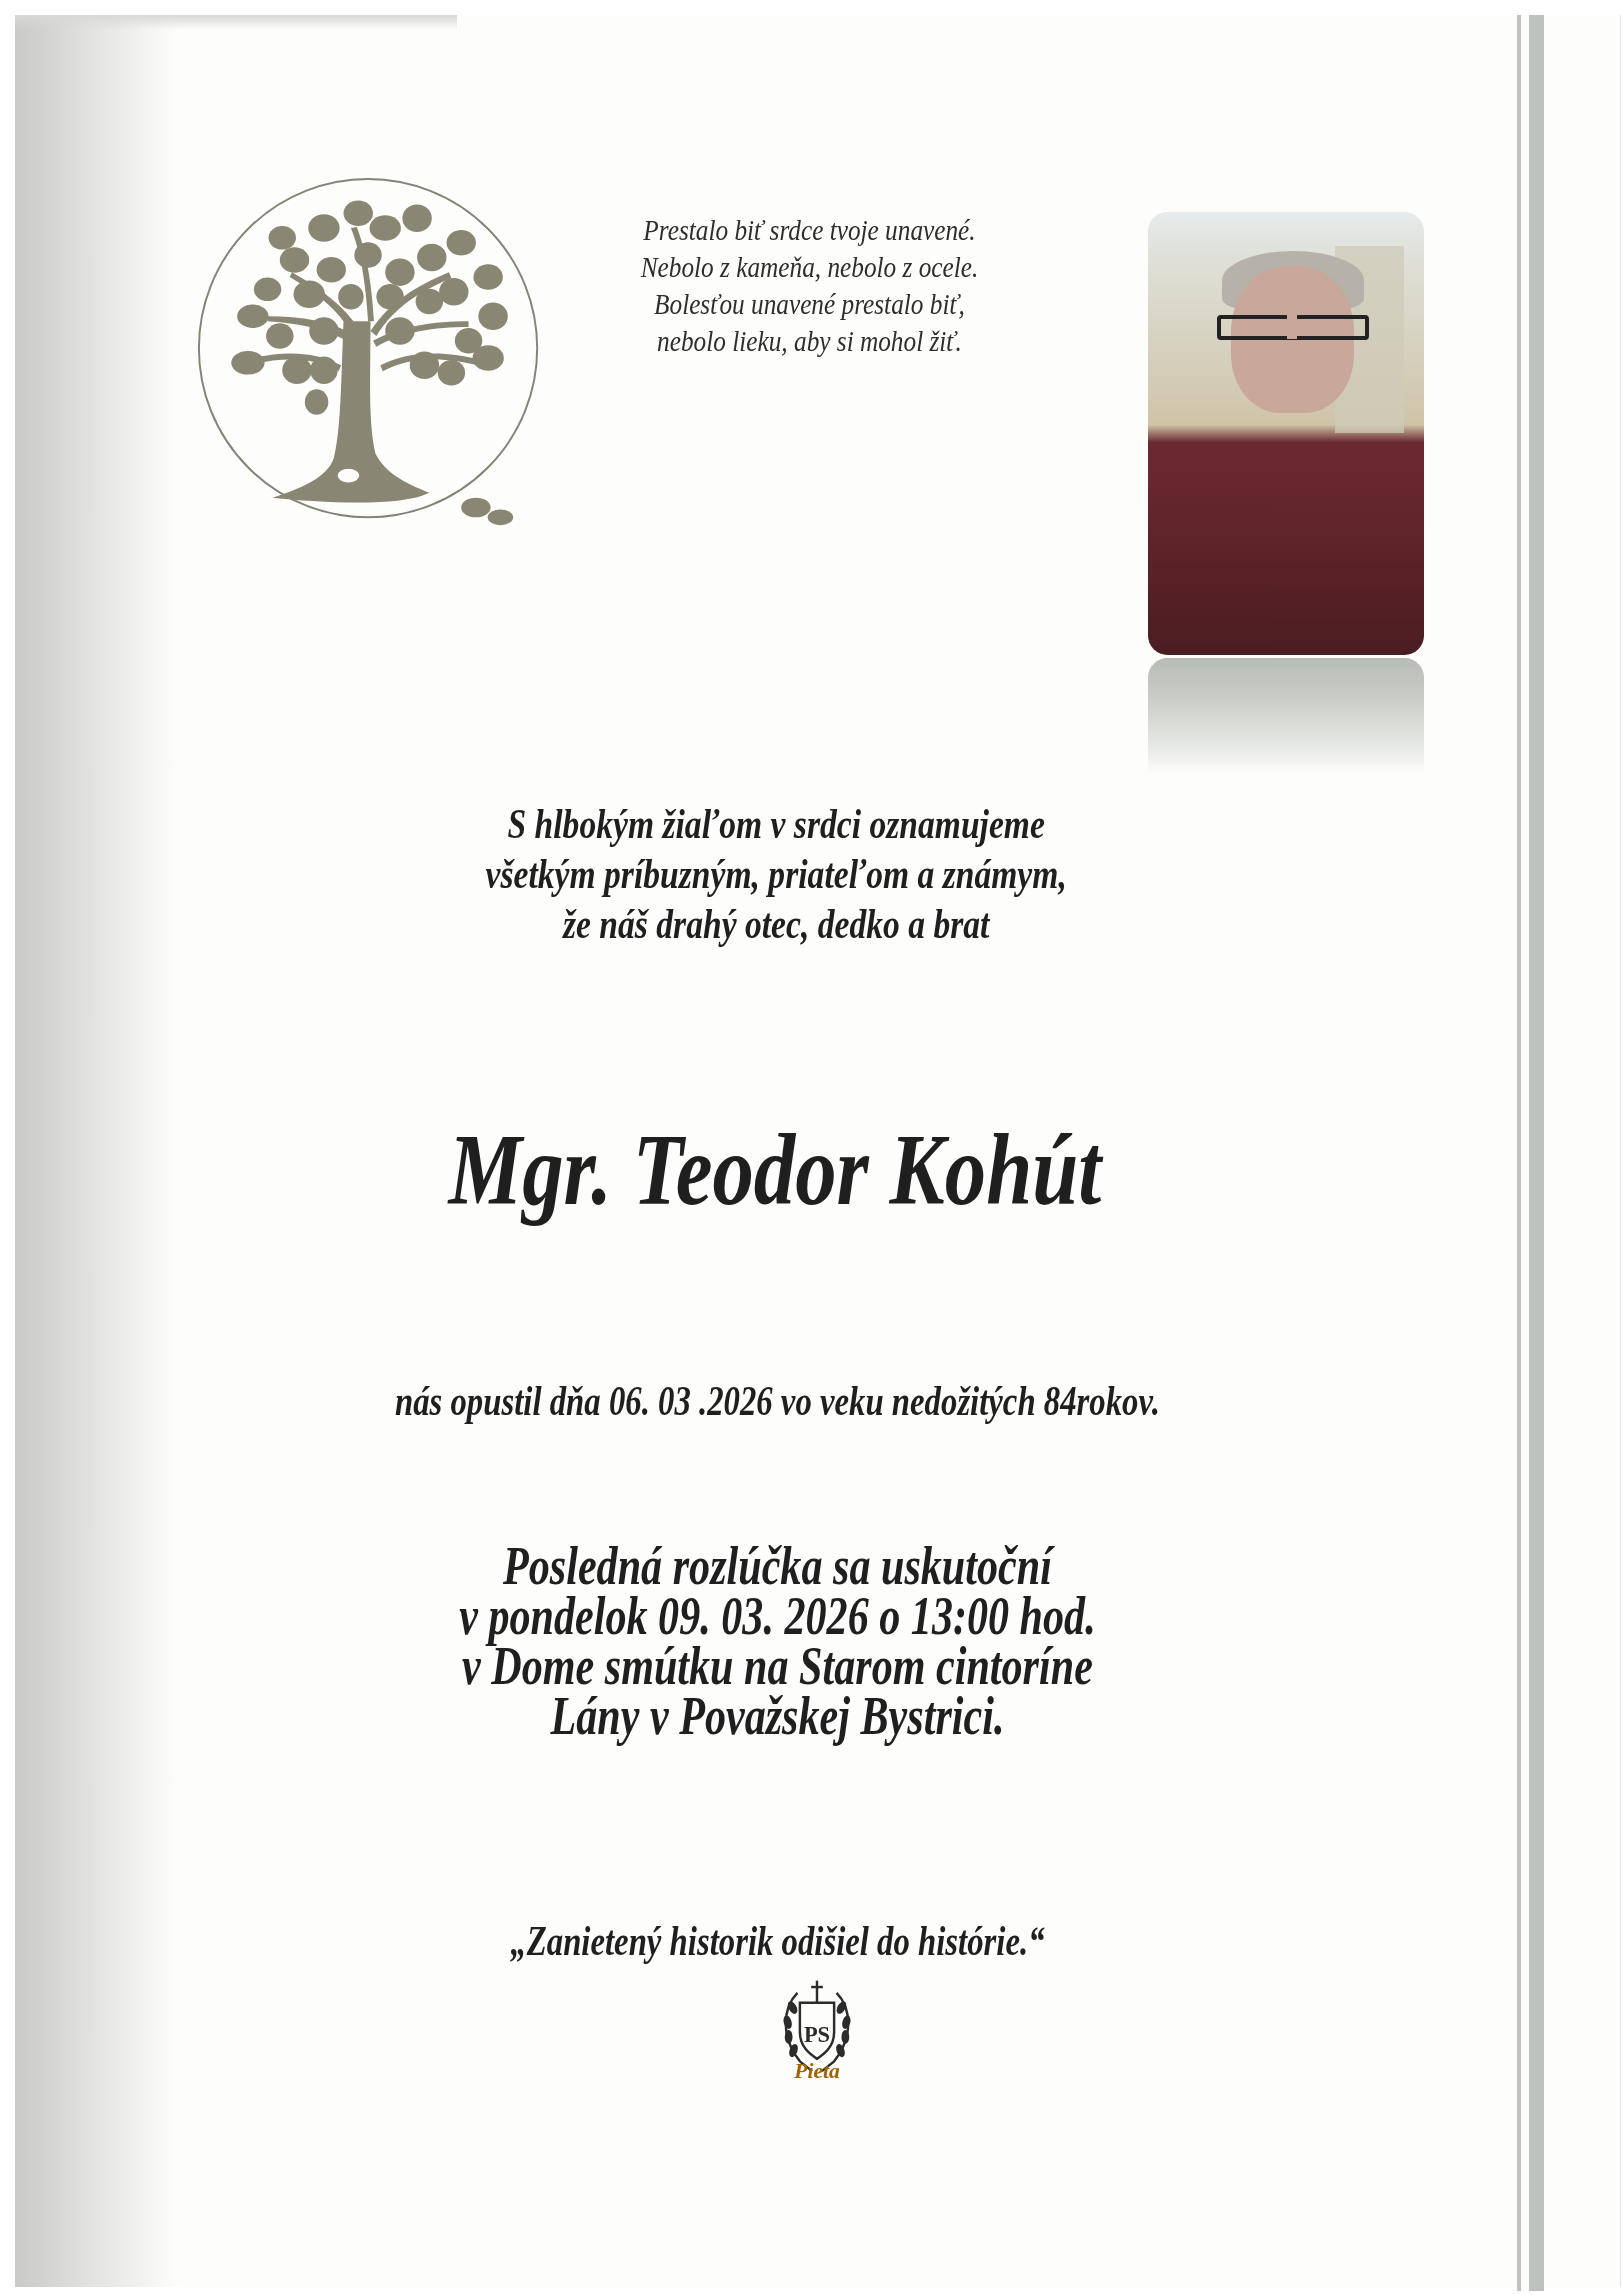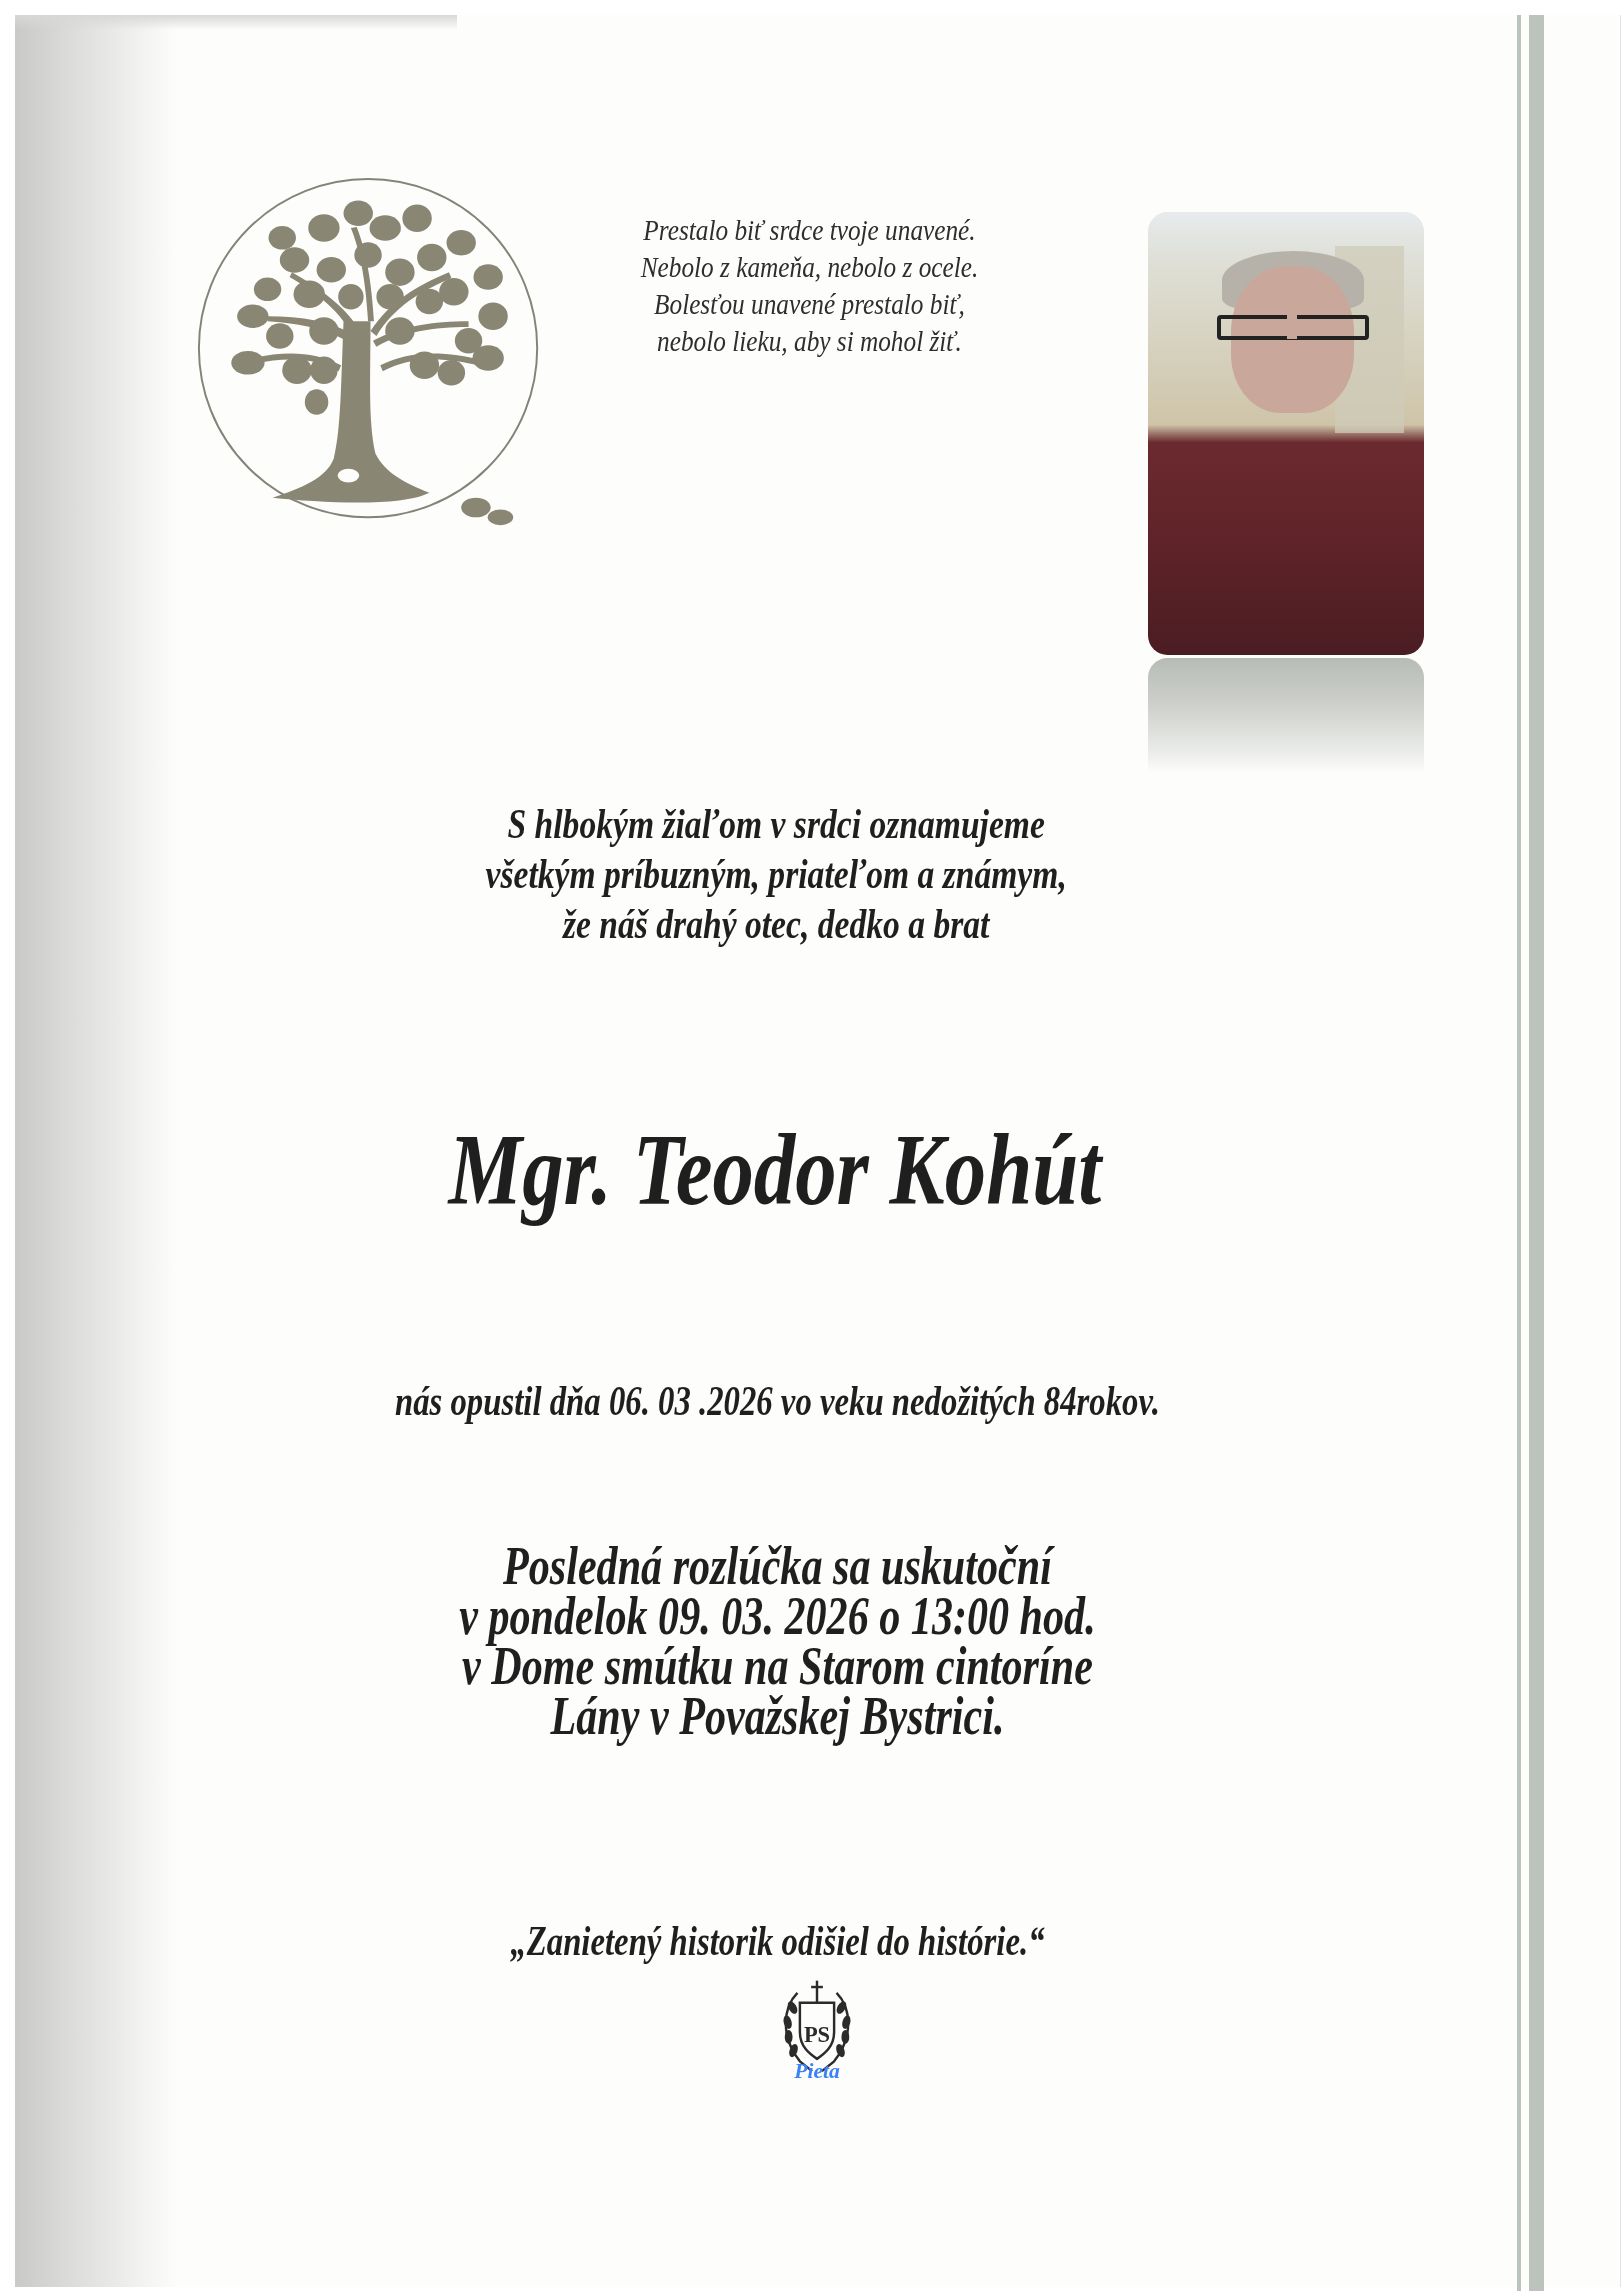--- a/index.html
+++ b/index.html
@@ -54,21 +54,21 @@
 
   .intro { top: 799px; font-size: 42px; line-height: 50px; transform: scaleX(0.8); transform-origin: 812px 0; }
   .name { top: 1114px; font-size: 101px; line-height: 113px; transform: scaleX(0.82); transform-origin: 812px 0; }
   .death { top: 1374px; font-size: 42px; line-height: 54px; transform: scaleX(0.78); transform-origin: 812px 0; }
   .funeral { top: 1541px; font-size: 54px; line-height: 50px; transform: scaleX(0.78); transform-origin: 812px 0; }
   .quote { top: 1914px; font-size: 42px; line-height: 54px; transform: scaleX(0.78); transform-origin: 812px 0; }
 
   .logo { position: absolute; left: 773px; top: 1973px; width: 88px; height: 118px; }
   .logo-label {
     position: absolute; left: 773px; top: 2059px; width: 88px; text-align: center;
-    font-style: italic; font-weight: bold; font-size: 21.6px; color: #3b82f6;
+    font-style: italic; font-weight: bold; font-size: 21.6px; color: #a16207;
   }
 
   
   .face { position: absolute; left: 83px; top: 54px; width: 123px; height: 147px; border-radius: 45% 45% 40% 40%; background: #c9a79a; }
   .hair { position: absolute; left: 74px; top: 39px; width: 142px; height: 59px; border-radius: 50% 50% 20% 20%; background: #b6b2aa; }
   .glasses { position: absolute; left: 69px; top: 103px; width: 152px; height: 24.5px; border: 4.9px solid #222; border-radius: 3.9px; box-sizing: border-box; }
   .glasses::after { content: ""; position: absolute; left: 66px; top: -4.9px; width: 9.8px; height: 24.5px; background: #c9a79a; }
   .stone { position: absolute; left: 187px; top: 34px; width: 69px; height: 187px; background: #cfcbb8; opacity: .75; }
 </style>
 </head>

